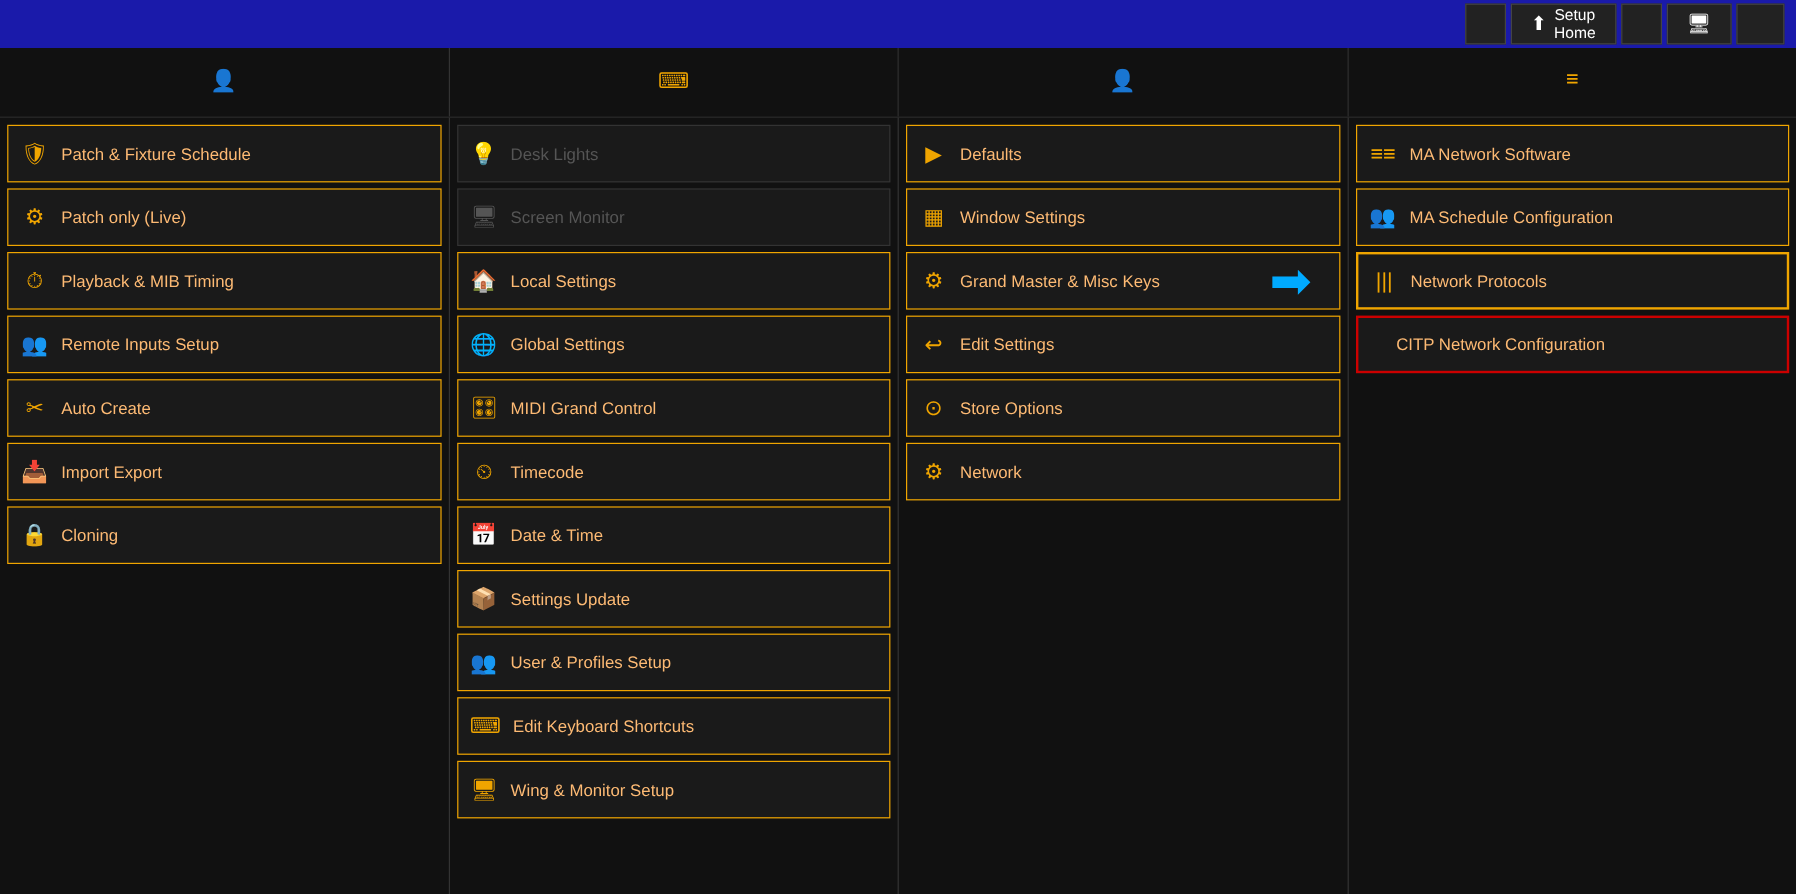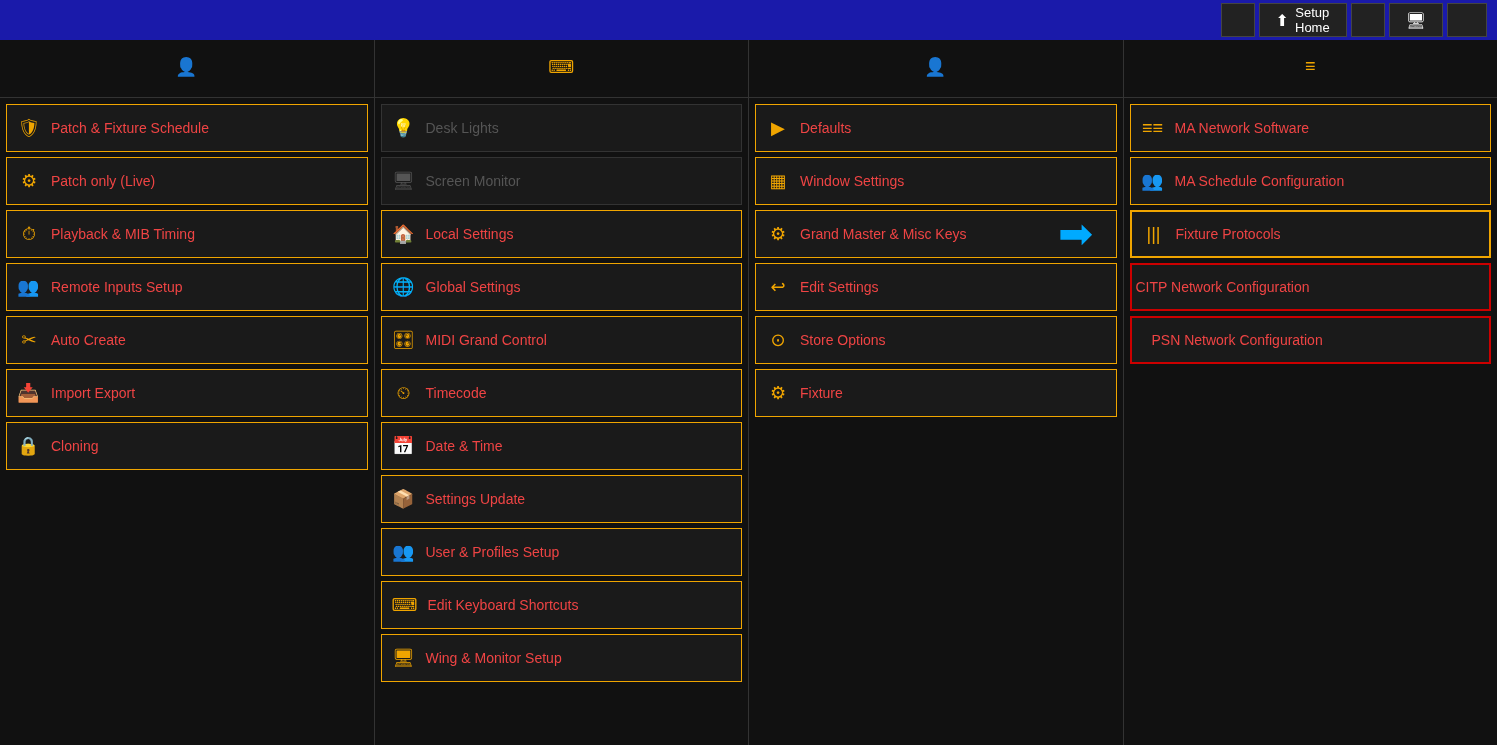--- a/index.html
+++ b/index.html
@@ -123,21 +123,21 @@
       font-size: 14px;
       min-height: 48px;
     }
     .menu-btn-icon {
       font-size: 18px;
       min-width: 24px;
       text-align: center;
     }
     .menu-btn-label {
       font-size: 14px;
-      color: #ef4444;
+      color: #fdba74;
     }
 
     
     .menu-btn.disabled {
       color: #555;
       border-color: #333;
     }
     .menu-btn.disabled .menu-btn-icon,
     .menu-btn.disabled .menu-btn-label {
       color: #555;
@@ -293,42 +293,39 @@
       <div class="menu-btn">
         <span class="menu-btn-icon">↩</span>
         <span class="menu-btn-label">Edit Settings</span>
       </div>
       <div class="menu-btn">
         <span class="menu-btn-icon">⊙</span>
         <span class="menu-btn-label">Store Options</span>
       </div>
       <div class="menu-btn">
         <span class="menu-btn-icon">⚙</span>
-        <span class="menu-btn-label">Fixture</span>
+        <span class="menu-btn-label">Network</span>
       </div>
     </div>
 
   <div class="column" style="position:relative;" id="col4-container">
       <div class="menu-btn">
         <span class="menu-btn-icon">≡≡</span>
         <span class="menu-btn-label">MA Network Software</span>
       </div>
       <div class="menu-btn">
         <span class="menu-btn-icon">👥</span>
         <span class="menu-btn-label">MA Schedule Configuration</span>
       </div>
       <div class="menu-btn highlighted">
         <span class="menu-btn-icon">|||</span>
-        <span class="menu-btn-label">Fixture Protocols</span>
-      </div>
-      <div class="menu-btn active-red" style="padding-left: 4px;">
+        <span class="menu-btn-label">Network Protocols</span>
+      </div>
+      <div class="menu-btn active-red" style="padding-left: 32px;">
         <span class="menu-btn-label">CITP Network Configuration</span>
-      </div>
-      <div class="menu-btn active-red" style="padding-left: 20px;">
-        <span class="menu-btn-label">PSN Network Configuration</span>
       </div>
     </div>
 
 </div>
 
 <div id="arrow-overlay" style="position:fixed; top:0; left:0; pointer-events:none; z-index:100;">
     <div style="position: absolute; left: 1058px; top: 213px; color: rgb(0, 170, 255); font-size: 42px; line-height: 1; pointer-events: none;">➡</div>
   </div>
 
 </body></html>

